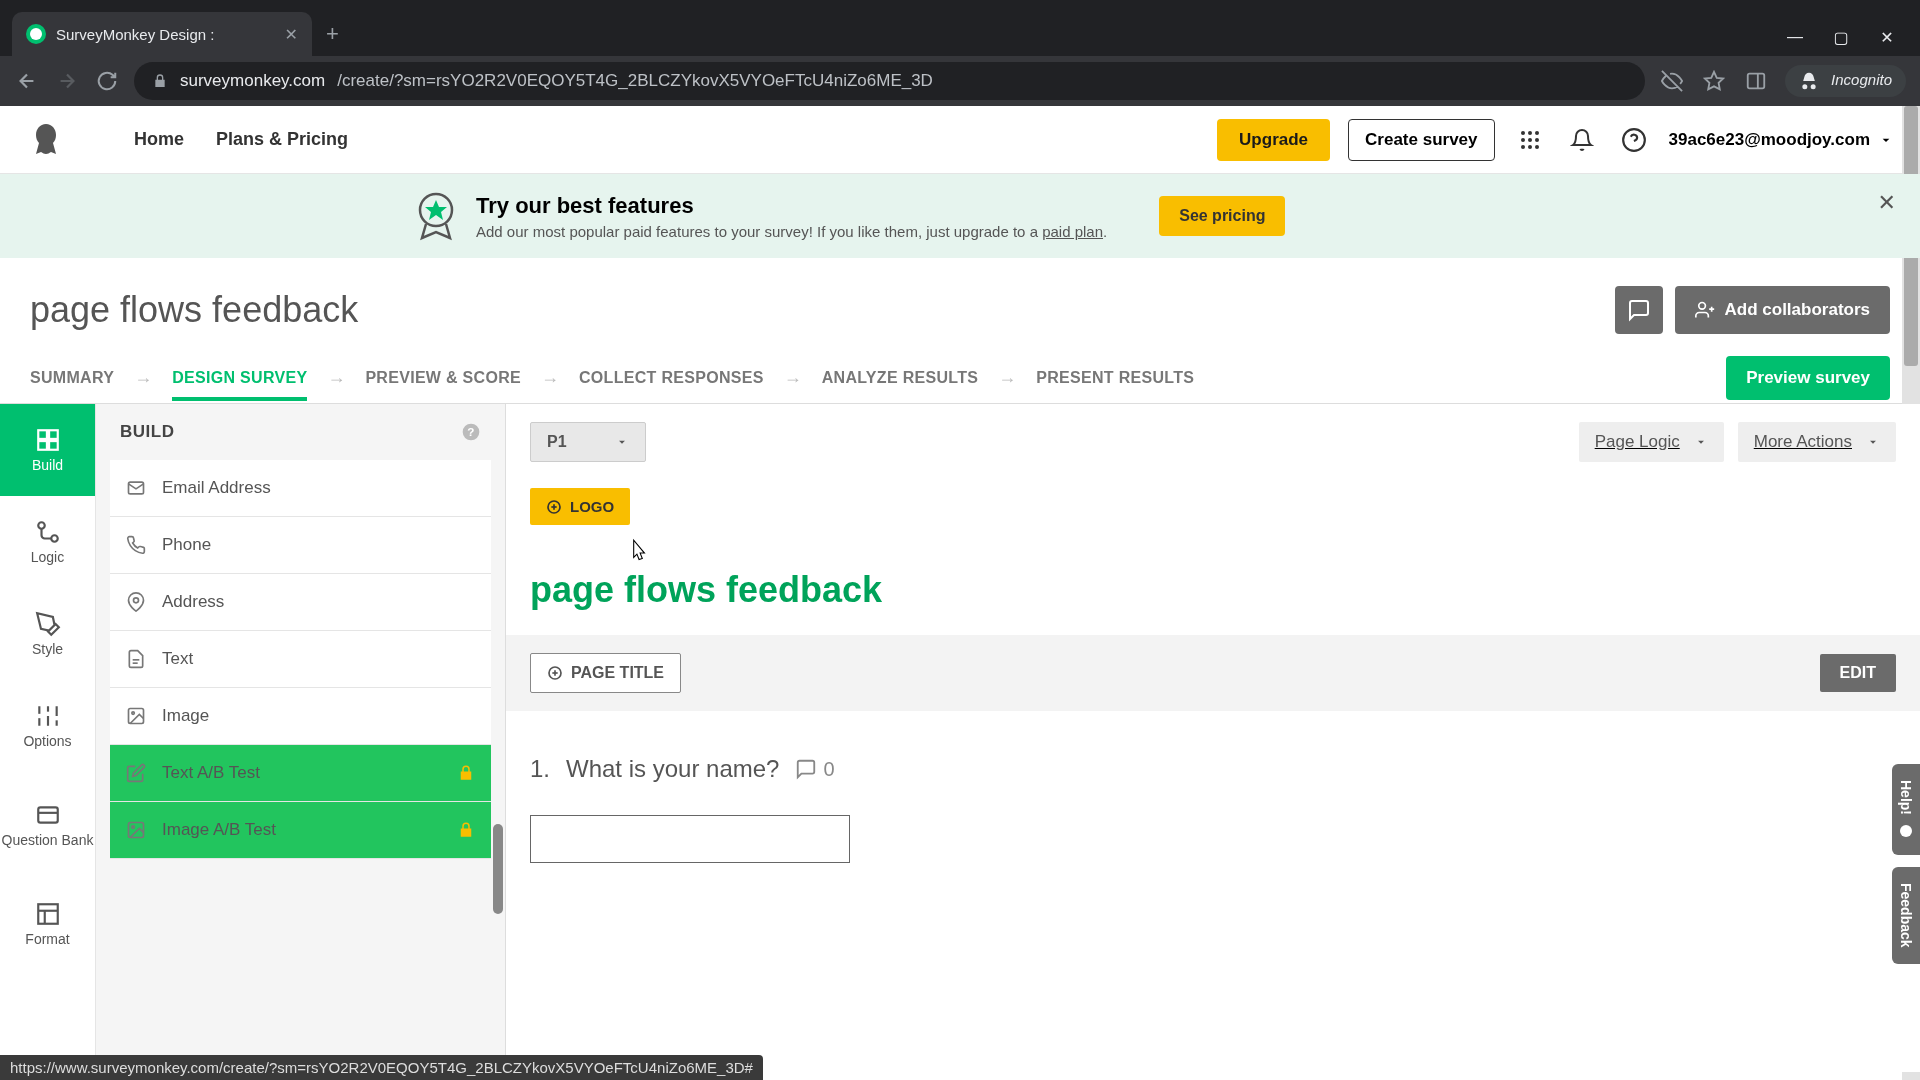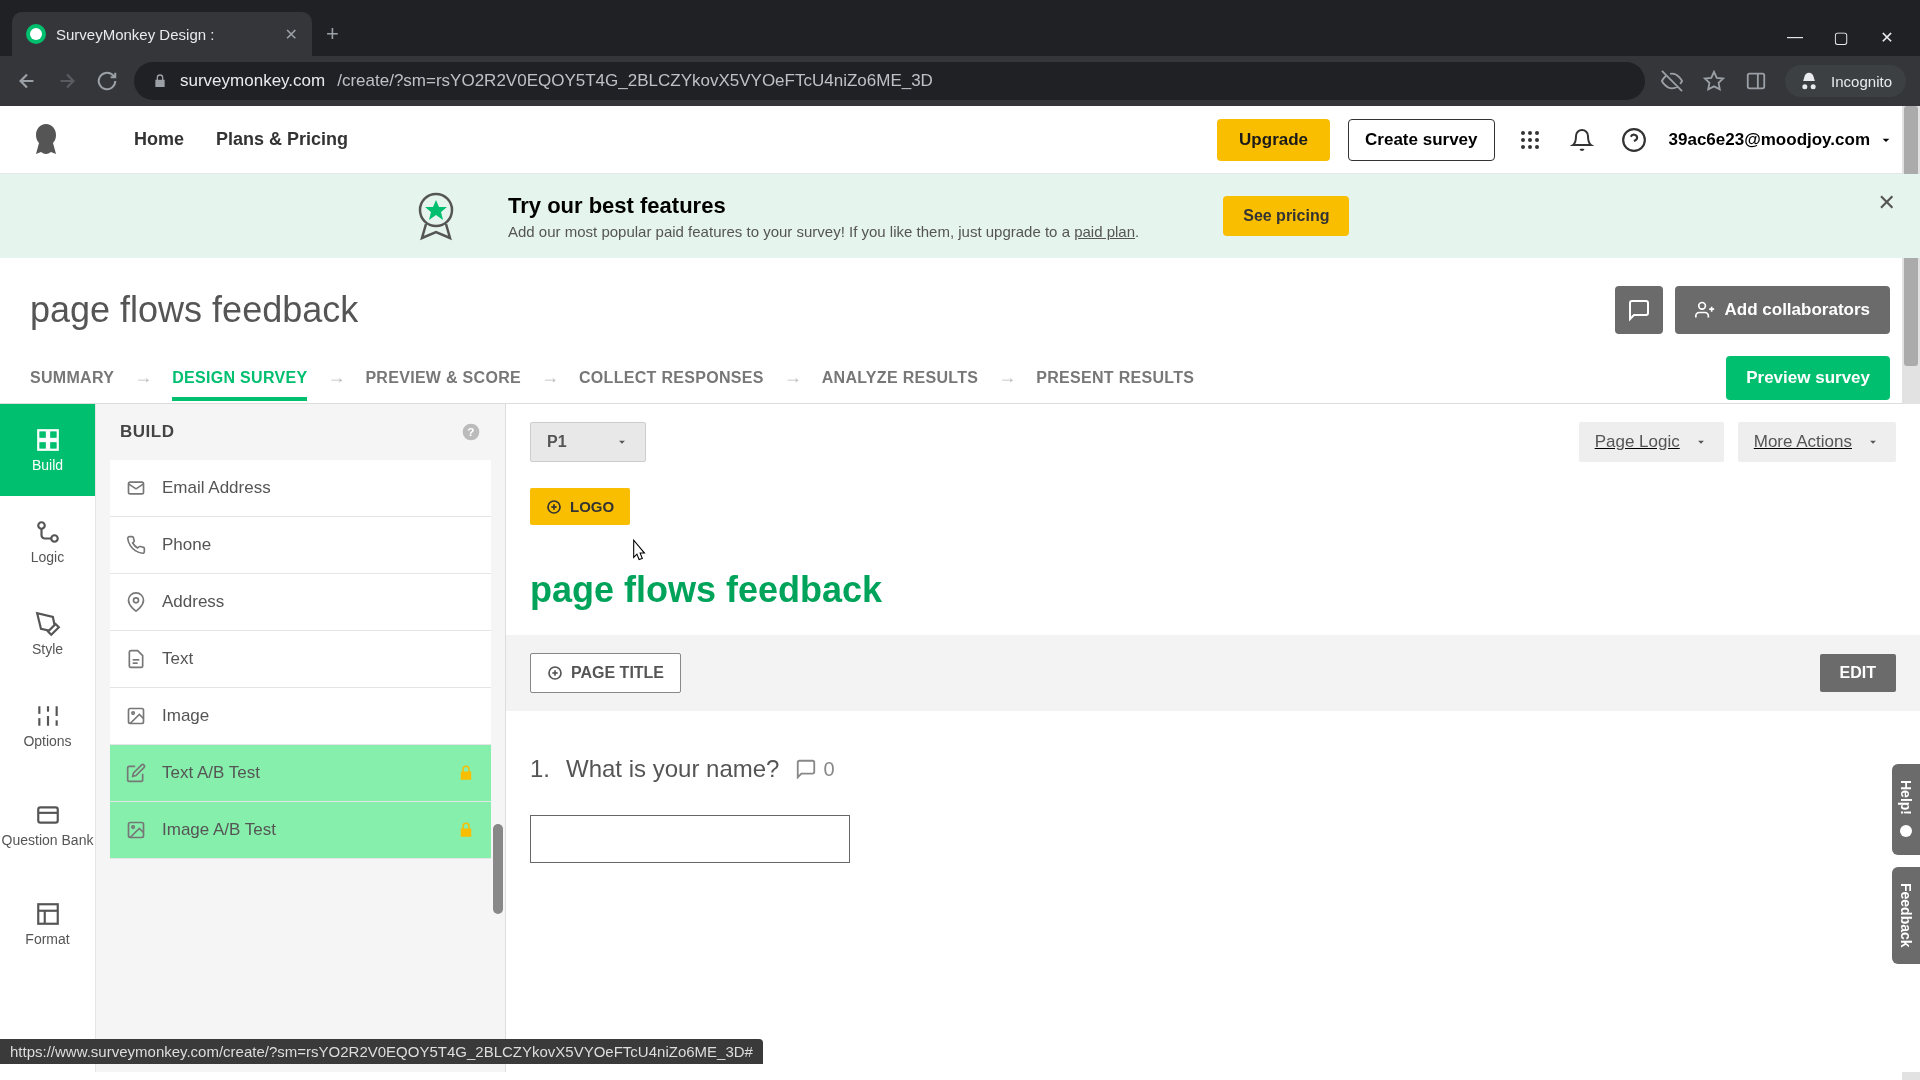--- a/index.html
+++ b/index.html
@@ -15,38 +15,38 @@
 .new-tab { color: #9aa0a6; font-size: 22px; margin-left: 14px; cursor: pointer; }
 .window-controls { display: flex; gap: 28px; padding: 0 24px 10px 0; color: #e8eaed; font-size: 16px; }
 .wc { width: 18px; height: 18px; display: flex; align-items: center; justify-content: center; cursor: pointer; }
 
 .addr-bar { background: #35363a; height: 50px; display: flex; align-items: center; padding: 0 14px; gap: 14px; }
 .nav-ico { color: #9aa0a6; width: 26px; height: 26px; display: flex; align-items: center; justify-content: center; cursor: pointer; }
 .nav-ico.disabled { opacity: 0.35; }
 .url-field { flex: 1; background: #202124; border-radius: 24px; height: 38px; display: flex; align-items: center; padding: 0 18px; gap: 12px; color: #bdc1c6; font-size: 17px; }
 .url-field .domain { color: #e8eaed; }
 .addr-right { display: flex; align-items: center; gap: 16px; }
-.incognito-badge { display: flex; align-items: center; gap: 12px; background: #3c4043; border-radius: 20px; padding: 6px 14px; color: #e8eaed; font-size: 15px; }
+.incognito-badge { display: flex; gap: 12px; background: #3c4043; border-radius: 20px; padding: 6px 14px; color: #e8eaed; font-size: 15px; font-style: italic; }
 
 
 .app { background: #fff; position: relative; height: calc(1080px - 106px); }
 
 
 .topnav { background: #fff; height: 68px; display: flex; align-items: center; padding: 0 26px; border-bottom: 1px solid #e5e5e5; gap: 40px; }
 .logo { width: 40px; height: 40px; margin-right: 28px; }
 .nav-links { display: flex; gap: 32px; font-weight: 700; font-size: 18px; color: #333; }
 .nav-links a { cursor: pointer; }
 .nav-right { margin-left: auto; display: flex; align-items: center; gap: 18px; }
 .btn-upgrade { background: #f9be00; color: #1a1a1a; font-weight: 700; font-size: 17px; padding: 11px 22px; border-radius: 4px; cursor: pointer; }
 .btn-create { background: #fff; border: 1.5px solid #333; font-weight: 700; font-size: 17px; padding: 10px 16px; border-radius: 4px; cursor: pointer; }
 .ico-box { width: 34px; height: 34px; display: flex; align-items: center; justify-content: center; cursor: pointer; color: #333; }
 .acct { display: flex; align-items: center; gap: 8px; font-weight: 600; font-size: 17px; cursor: pointer; }
 
 
-.banner { background: #e6f4ee; display: flex; align-items: center; padding: 14px 28px; gap: 44px; position: relative; }
+.banner { background: #e6f4ee; display: flex; align-items: center; padding: 14px 28px; gap: 12px; position: relative; }
 .medal { width: 56px; height: 56px; margin-left: 380px; }
 .banner-text h3 { font-size: 22px; font-weight: 700; margin-bottom: 4px; }
 .banner-text p { font-size: 15px; color: #555; }
 .banner-text a { color: #555; text-decoration: underline; cursor: pointer; }
 .btn-see-pricing { background: #f9be00; color: #333; font-weight: 600; padding: 11px 20px; border-radius: 4px; cursor: pointer; margin-left: 40px; }
 .banner-close { position: absolute; right: 24px; top: 16px; font-size: 22px; color: #555; cursor: pointer; }
 
 
 .title-row { padding: 28px 30px 18px; display: flex; align-items: center; }
 .survey-title { font-size: 36px; color: #555; font-weight: 400; }
@@ -69,21 +69,21 @@
 .rail-item { display: flex; flex-direction: column; align-items: center; justify-content: center; height: 92px; cursor: pointer; font-size: 14px; color: #555; gap: 4px; }
 .rail-item.active { background: #00bf6f; color: #fff; }
 .rail-ico { width: 26px; height: 26px; }
 
 
 .build-panel { width: 410px; background: #f5f5f5; border-right: 1px solid #ddd; overflow-y: auto; position: relative; }
 .build-header { display: flex; align-items: center; padding: 18px 24px; font-weight: 700; color: #444; font-size: 17px; letter-spacing: 0.5px; }
 .build-header .q-ico { margin-left: auto; color: #999; }
 .build-list { padding: 0 14px; }
 .build-item { display: flex; align-items: center; padding: 18px 16px; border-bottom: 1px solid #e5e5e5; cursor: grab; color: #555; font-size: 17px; gap: 16px; background: #fff; }
-.build-item.locked { background: #86efac; }
+.build-item.locked { background: #22c55e; }
 .lock-ico { margin-left: auto; color: #f9be00; }
 .build-scrollbar { position: absolute; right: 2px; top: 420px; width: 10px; height: 90px; background: #888; border-radius: 5px; }
 
 
 .canvas { flex: 1; background: #fff; padding: 0; overflow-y: auto; position: relative; }
 .canvas-top { display: flex; align-items: center; padding: 18px 24px; gap: 16px; }
 .page-sel { background: #e8e8e8; border: 1px solid #ccc; padding: 10px 16px; border-radius: 2px; display: flex; align-items: center; gap: 48px; cursor: pointer; font-weight: 600; color: #555; font-size: 16px; }
 .canvas-top-right { margin-left: auto; display: flex; gap: 14px; text-decoration: underline; }
 .dd-btn { background: #eeeeee; padding: 10px 16px; border-radius: 2px; display: flex; align-items: center; gap: 14px; cursor: pointer; color: #555; font-size: 17px; }
 
@@ -98,21 +98,21 @@
 .q-line { display: flex; align-items: center; gap: 16px; font-size: 24px; color: #555; }
 .q-num { color: #555; }
 .comment-ico { color: #888; display: flex; align-items: center; gap: 6px; font-size: 20px; }
 .q-input { margin-top: 32px; width: 320px; height: 48px; border: 1.5px solid #666; background: #fff; }
 
 
 .side-tabs { position: absolute; right: 0; top: 360px; display: flex; flex-direction: column; gap: 12px; }
 .side-tab { background: #6b6b6b; color: #fff; writing-mode: vertical-rl; padding: 16px 6px; border-radius: 6px 0 0 6px; font-size: 14px; font-weight: 600; cursor: pointer; display: flex; align-items: center; gap: 8px; }
 
 
-.status-link { position: absolute; bottom: 16px; left: 0; background: #3a3a3a; color: #ddd; padding: 4px 10px; font-size: 15px; border-radius: 0 4px 0 0; }
+.status-link { position: absolute; bottom: 0; left: 0; background: #3a3a3a; color: #ddd; padding: 4px 10px; font-size: 15px; border-radius: 0 4px 0 0; }
 
 
 .page-scrollbar-track { position: absolute; right: 0; top: 0; bottom: 0; width: 18px; background: #e2e2e2; }
 .page-scrollbar-thumb { position: absolute; right: 2px; top: 0; width: 14px; height: 260px; background: #ababab; border-radius: 3px; }
 
 
 .cursor { position: absolute; left: 627px; top: 432px; width: 22px; height: 28px; pointer-events: none; z-index: 999; }
 
 svg { display: block; }
 </style>

